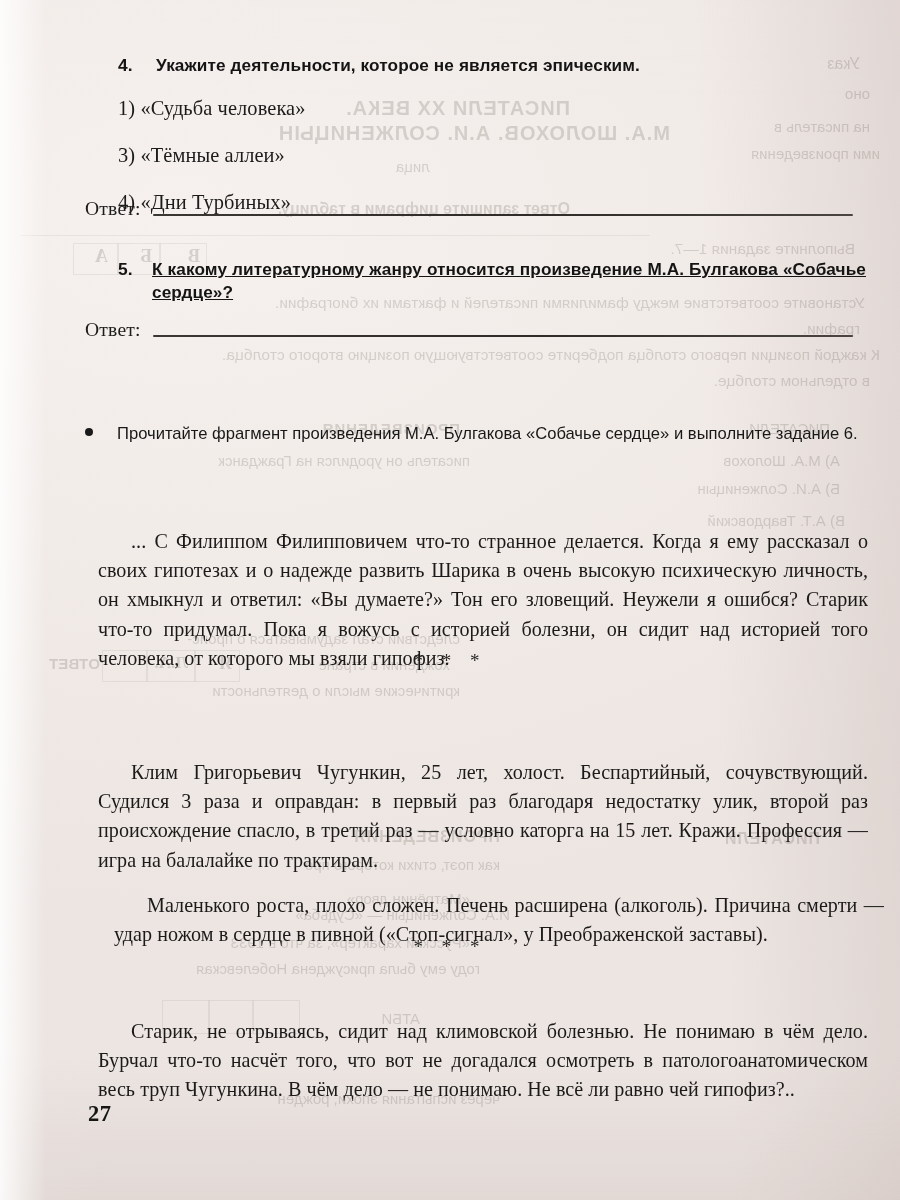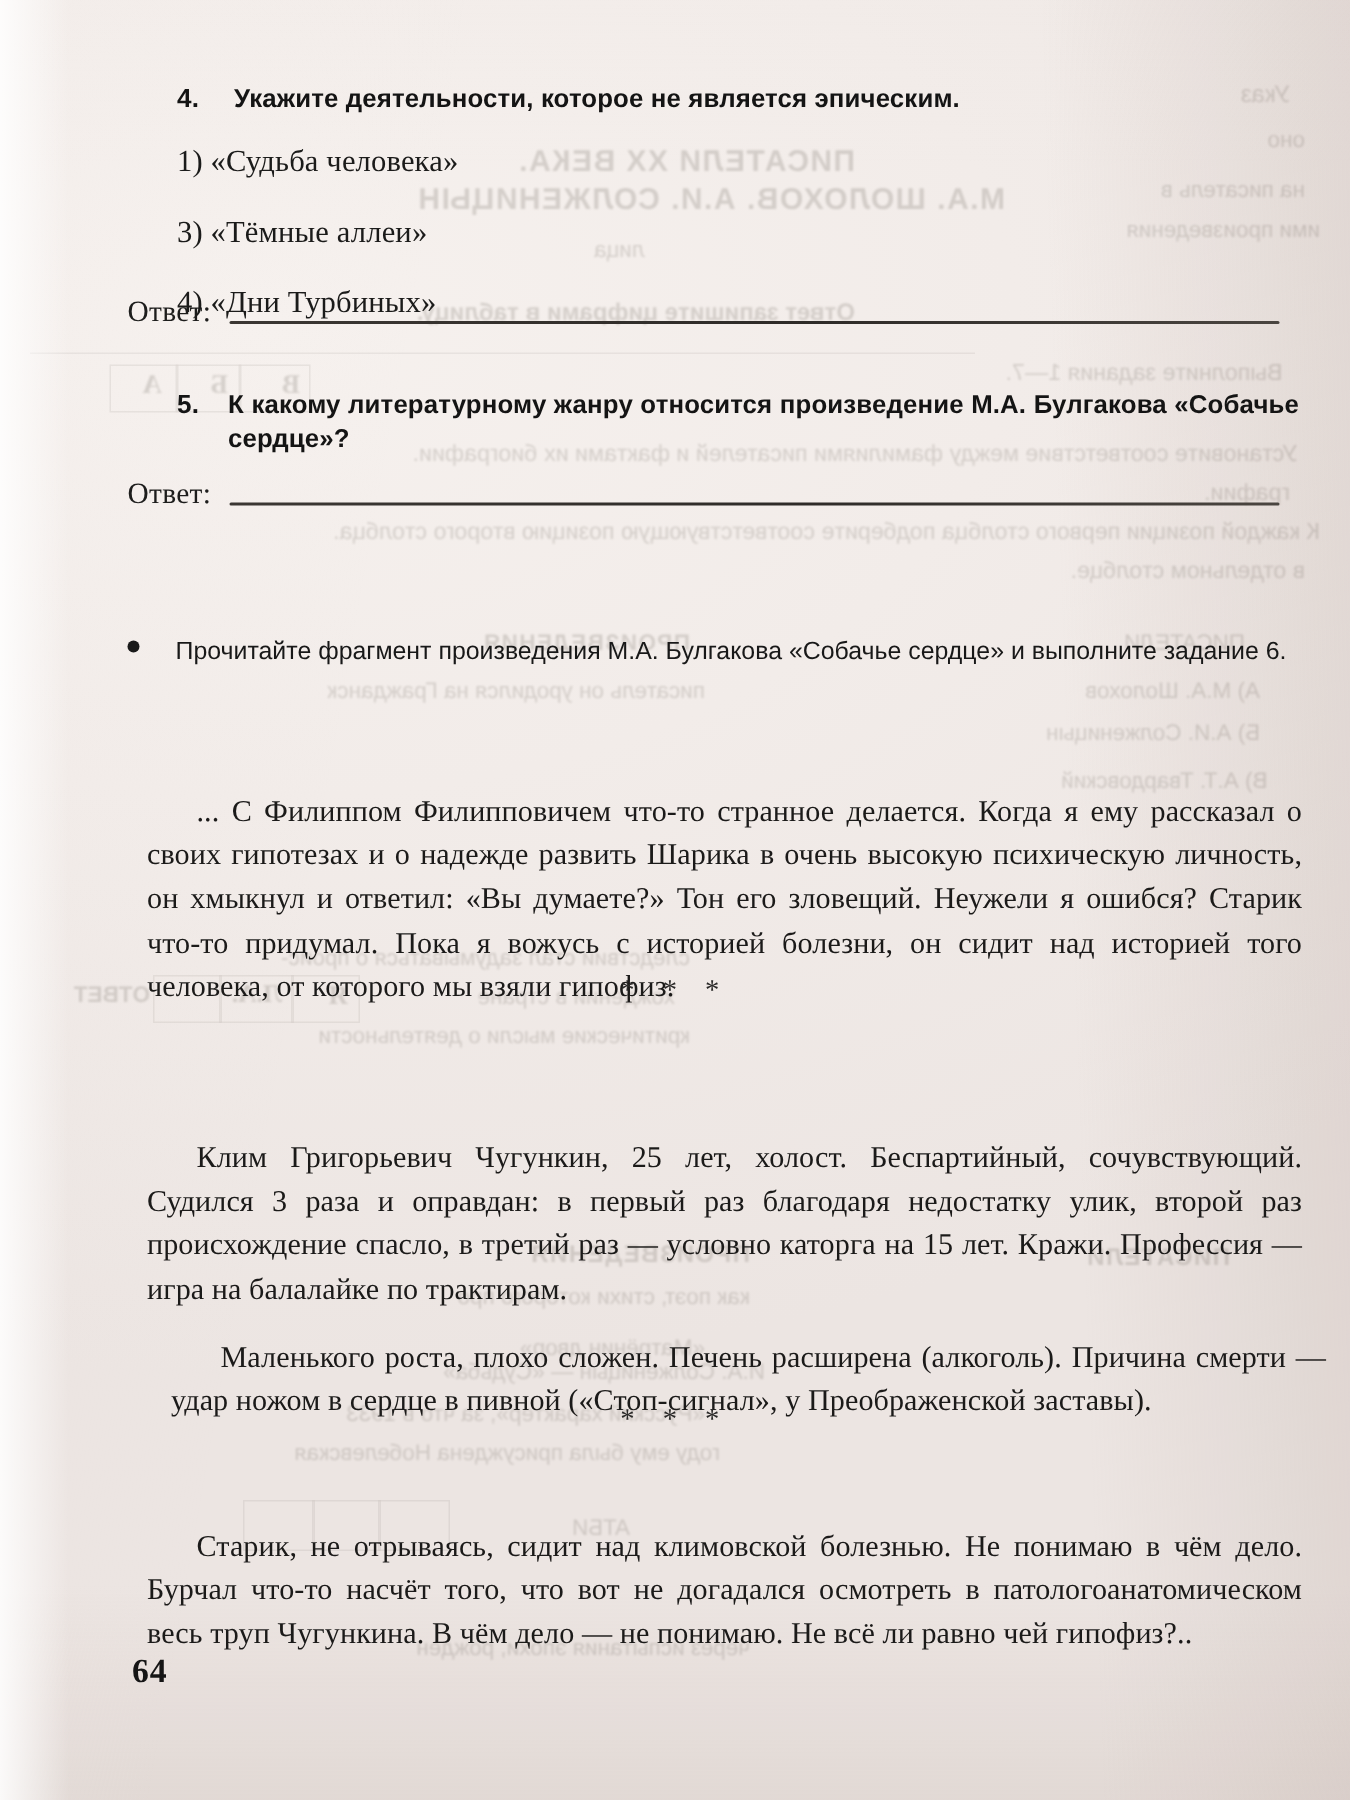--- a/index.html
+++ b/index.html
@@ -261,21 +261,21 @@
     </div>
 
     <div class="answer-row" style="left:85px; top:199px; width:790px;">
       <div class="answer-label">Ответ:</div>
       <div class="answer-rule" style="width:700px;"></div>
     </div>
 
     <div class="q-block" style="left:118px; top:258px; width:748px;">
       <div class="q-head">
         <div class="q-num">5.</div>
-        <div class="q-text" style="margin-left:-4px; text-align:justify;">К какому литературному жанру относится произведение М.А. Булгакова «Собачье сердце»?</div>
+        <div class="q-text" style="margin-left:-4px; text-align:justify;text-decoration:underline;">К какому литературному жанру относится произведение М.А. Булгакова «Собачье сердце»?</div>
       </div>
     </div>
 
     <div class="answer-row" style="left:85px; top:320px; width:790px;">
       <div class="answer-label">Ответ:</div>
       <div class="answer-rule" style="width:700px;"></div>
     </div>
 
     <div class="bullet-block" style="left:85px; top:421px; width:780px;">
       <div class="bullet-dot"><span></span></div>
@@ -296,16 +296,16 @@
     <div class="prose" style="left:114px; top:851px; width:770px;">
       <p>Маленького роста, плохо сложен. Печень расширена (алкоголь). Причина смерти — удар ножом в сердце в пивной («Стоп-сигнал», у Преображенской заставы).</p>
     </div>
 
     <div class="stars" style="left:0; top:936px;">* * *</div>
 
     <div class="prose" style="left:98px; top:977px; width:770px;">
       <p>Старик, не отрываясь, сидит над климовской болезнью. Не понимаю в чём дело. Бурчал что-то насчёт того, что вот не догадался осмотреть в патологоанатомическом весь труп Чугункина. В чём дело — не понимаю. Не всё ли равно чей гипофиз?..</p>
     </div>
 
-    <div class="page-number" style="left:88px; top:1101px;">64</div>
+    <div class="page-number" style="left:88px; top:1101px;">27</div>
 
   </div>
 </div>
 
 </body></html>

